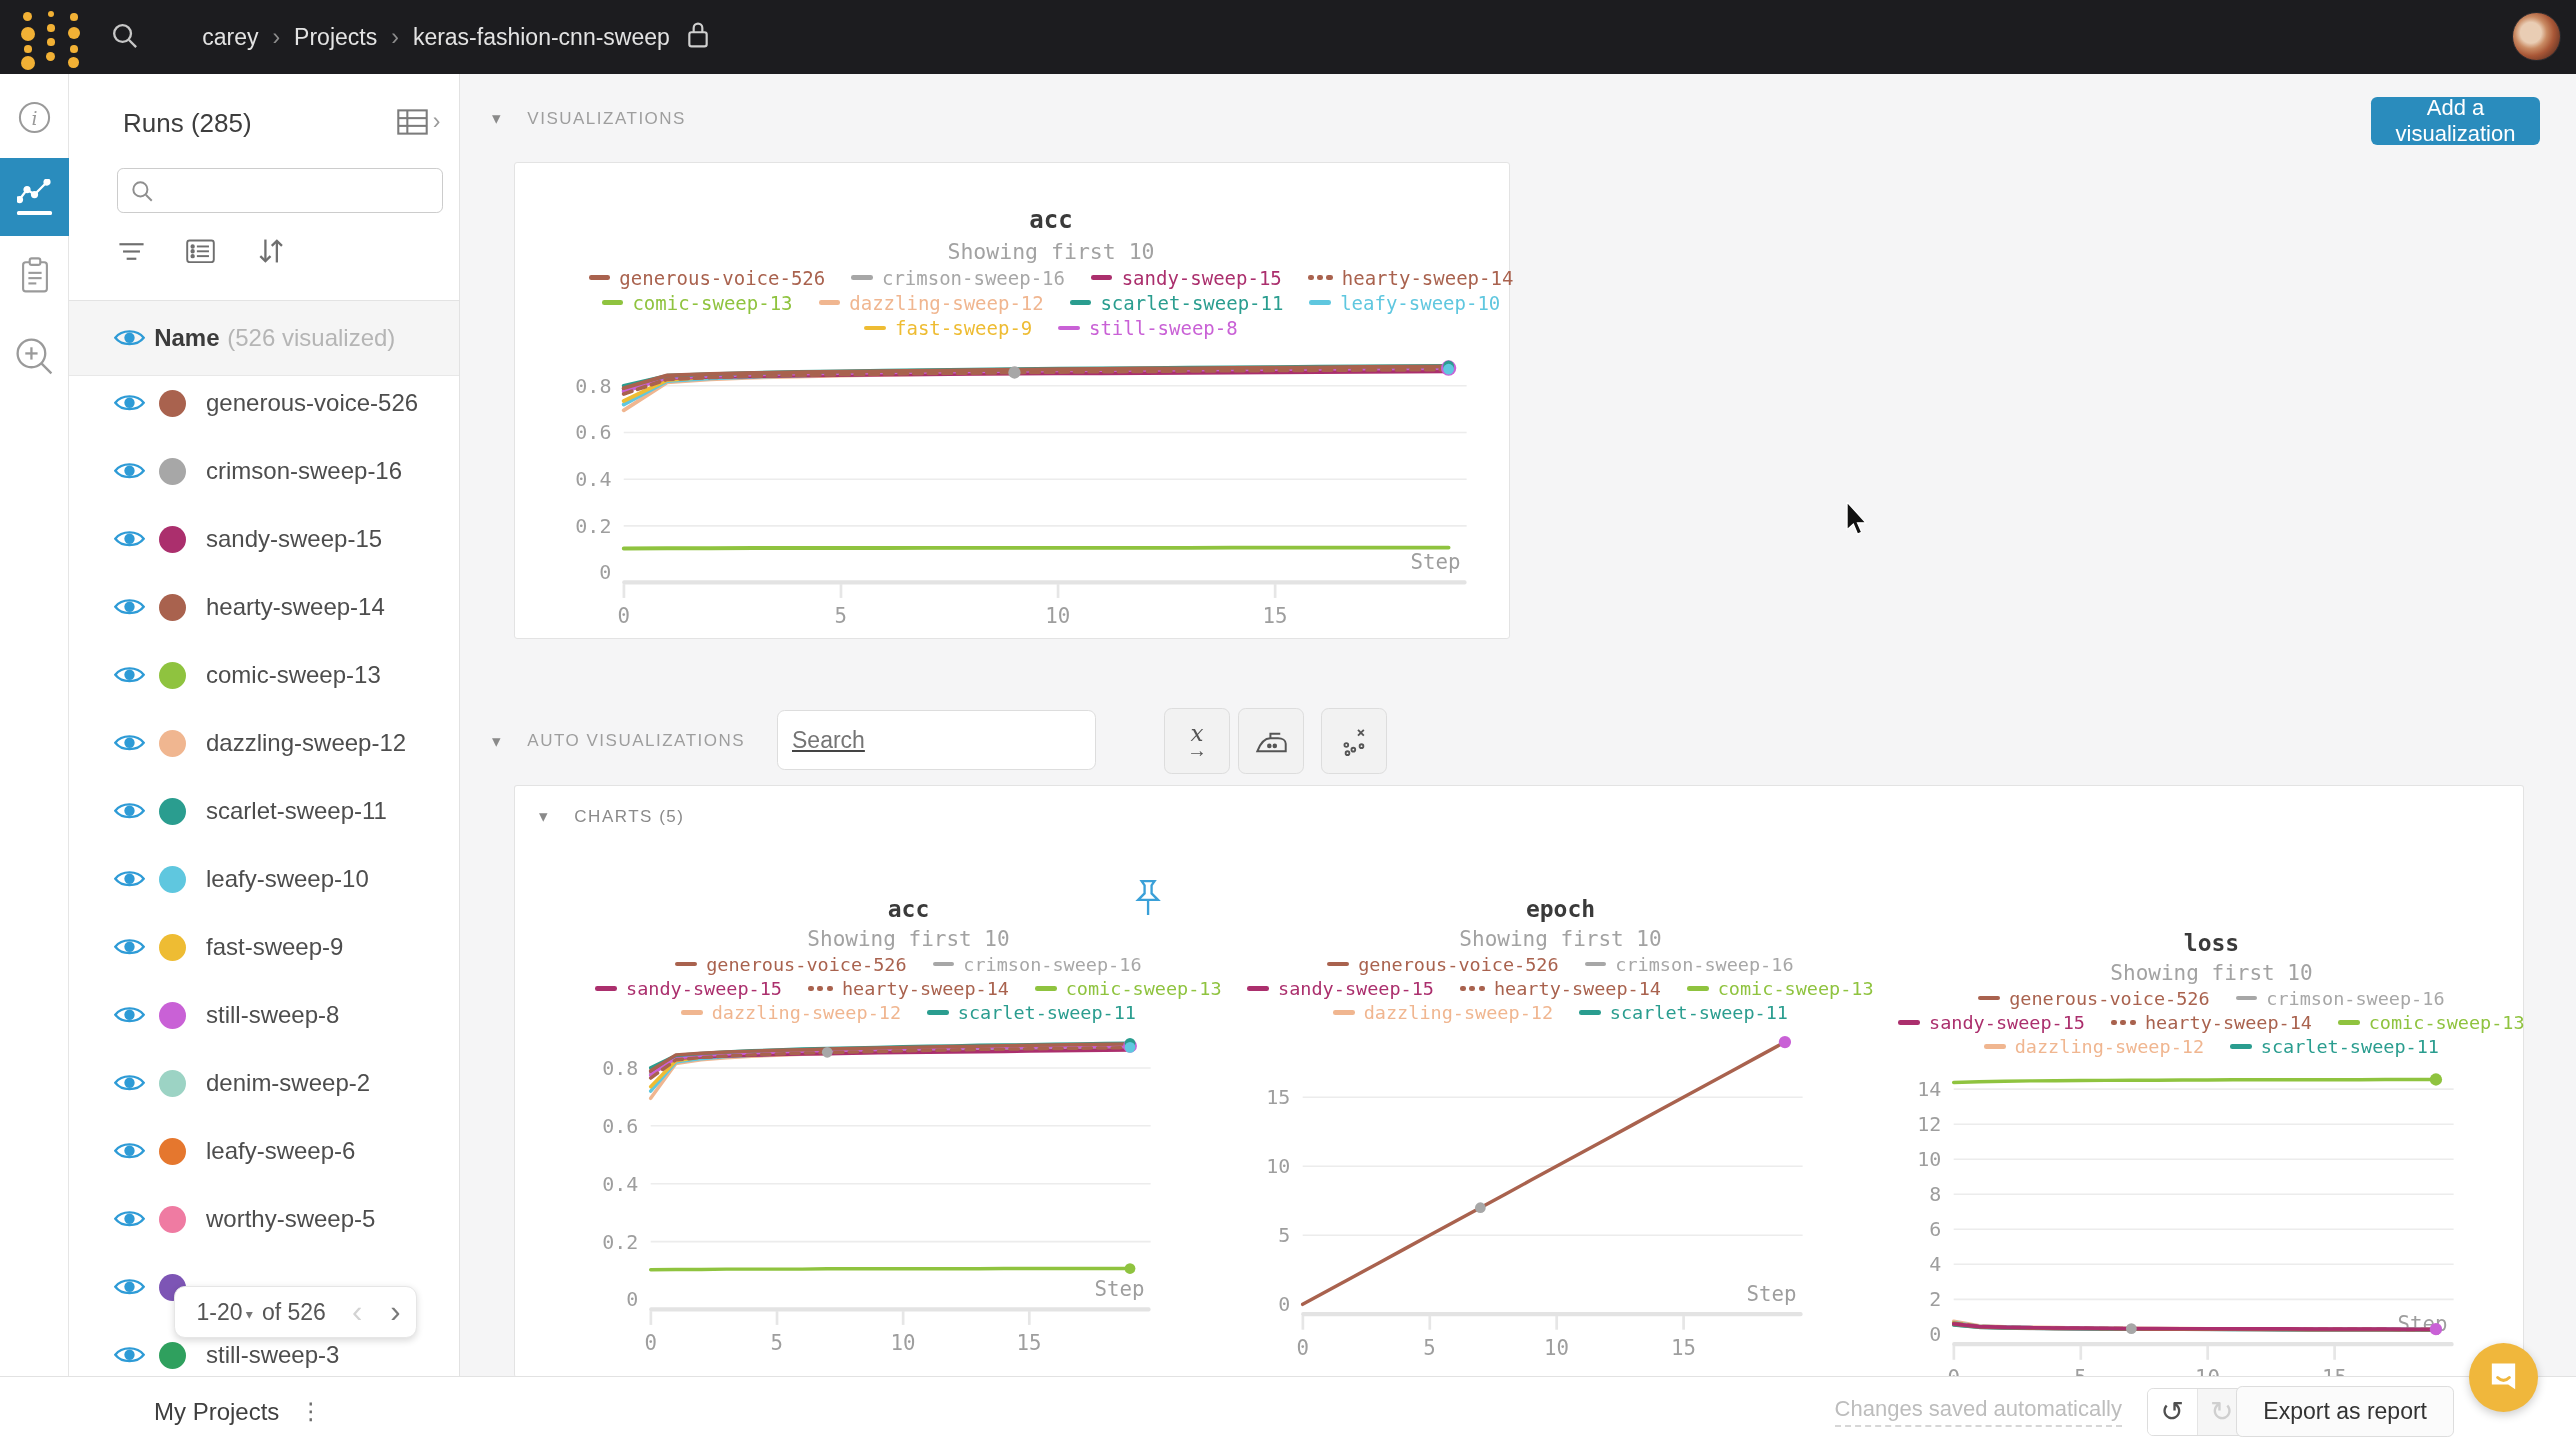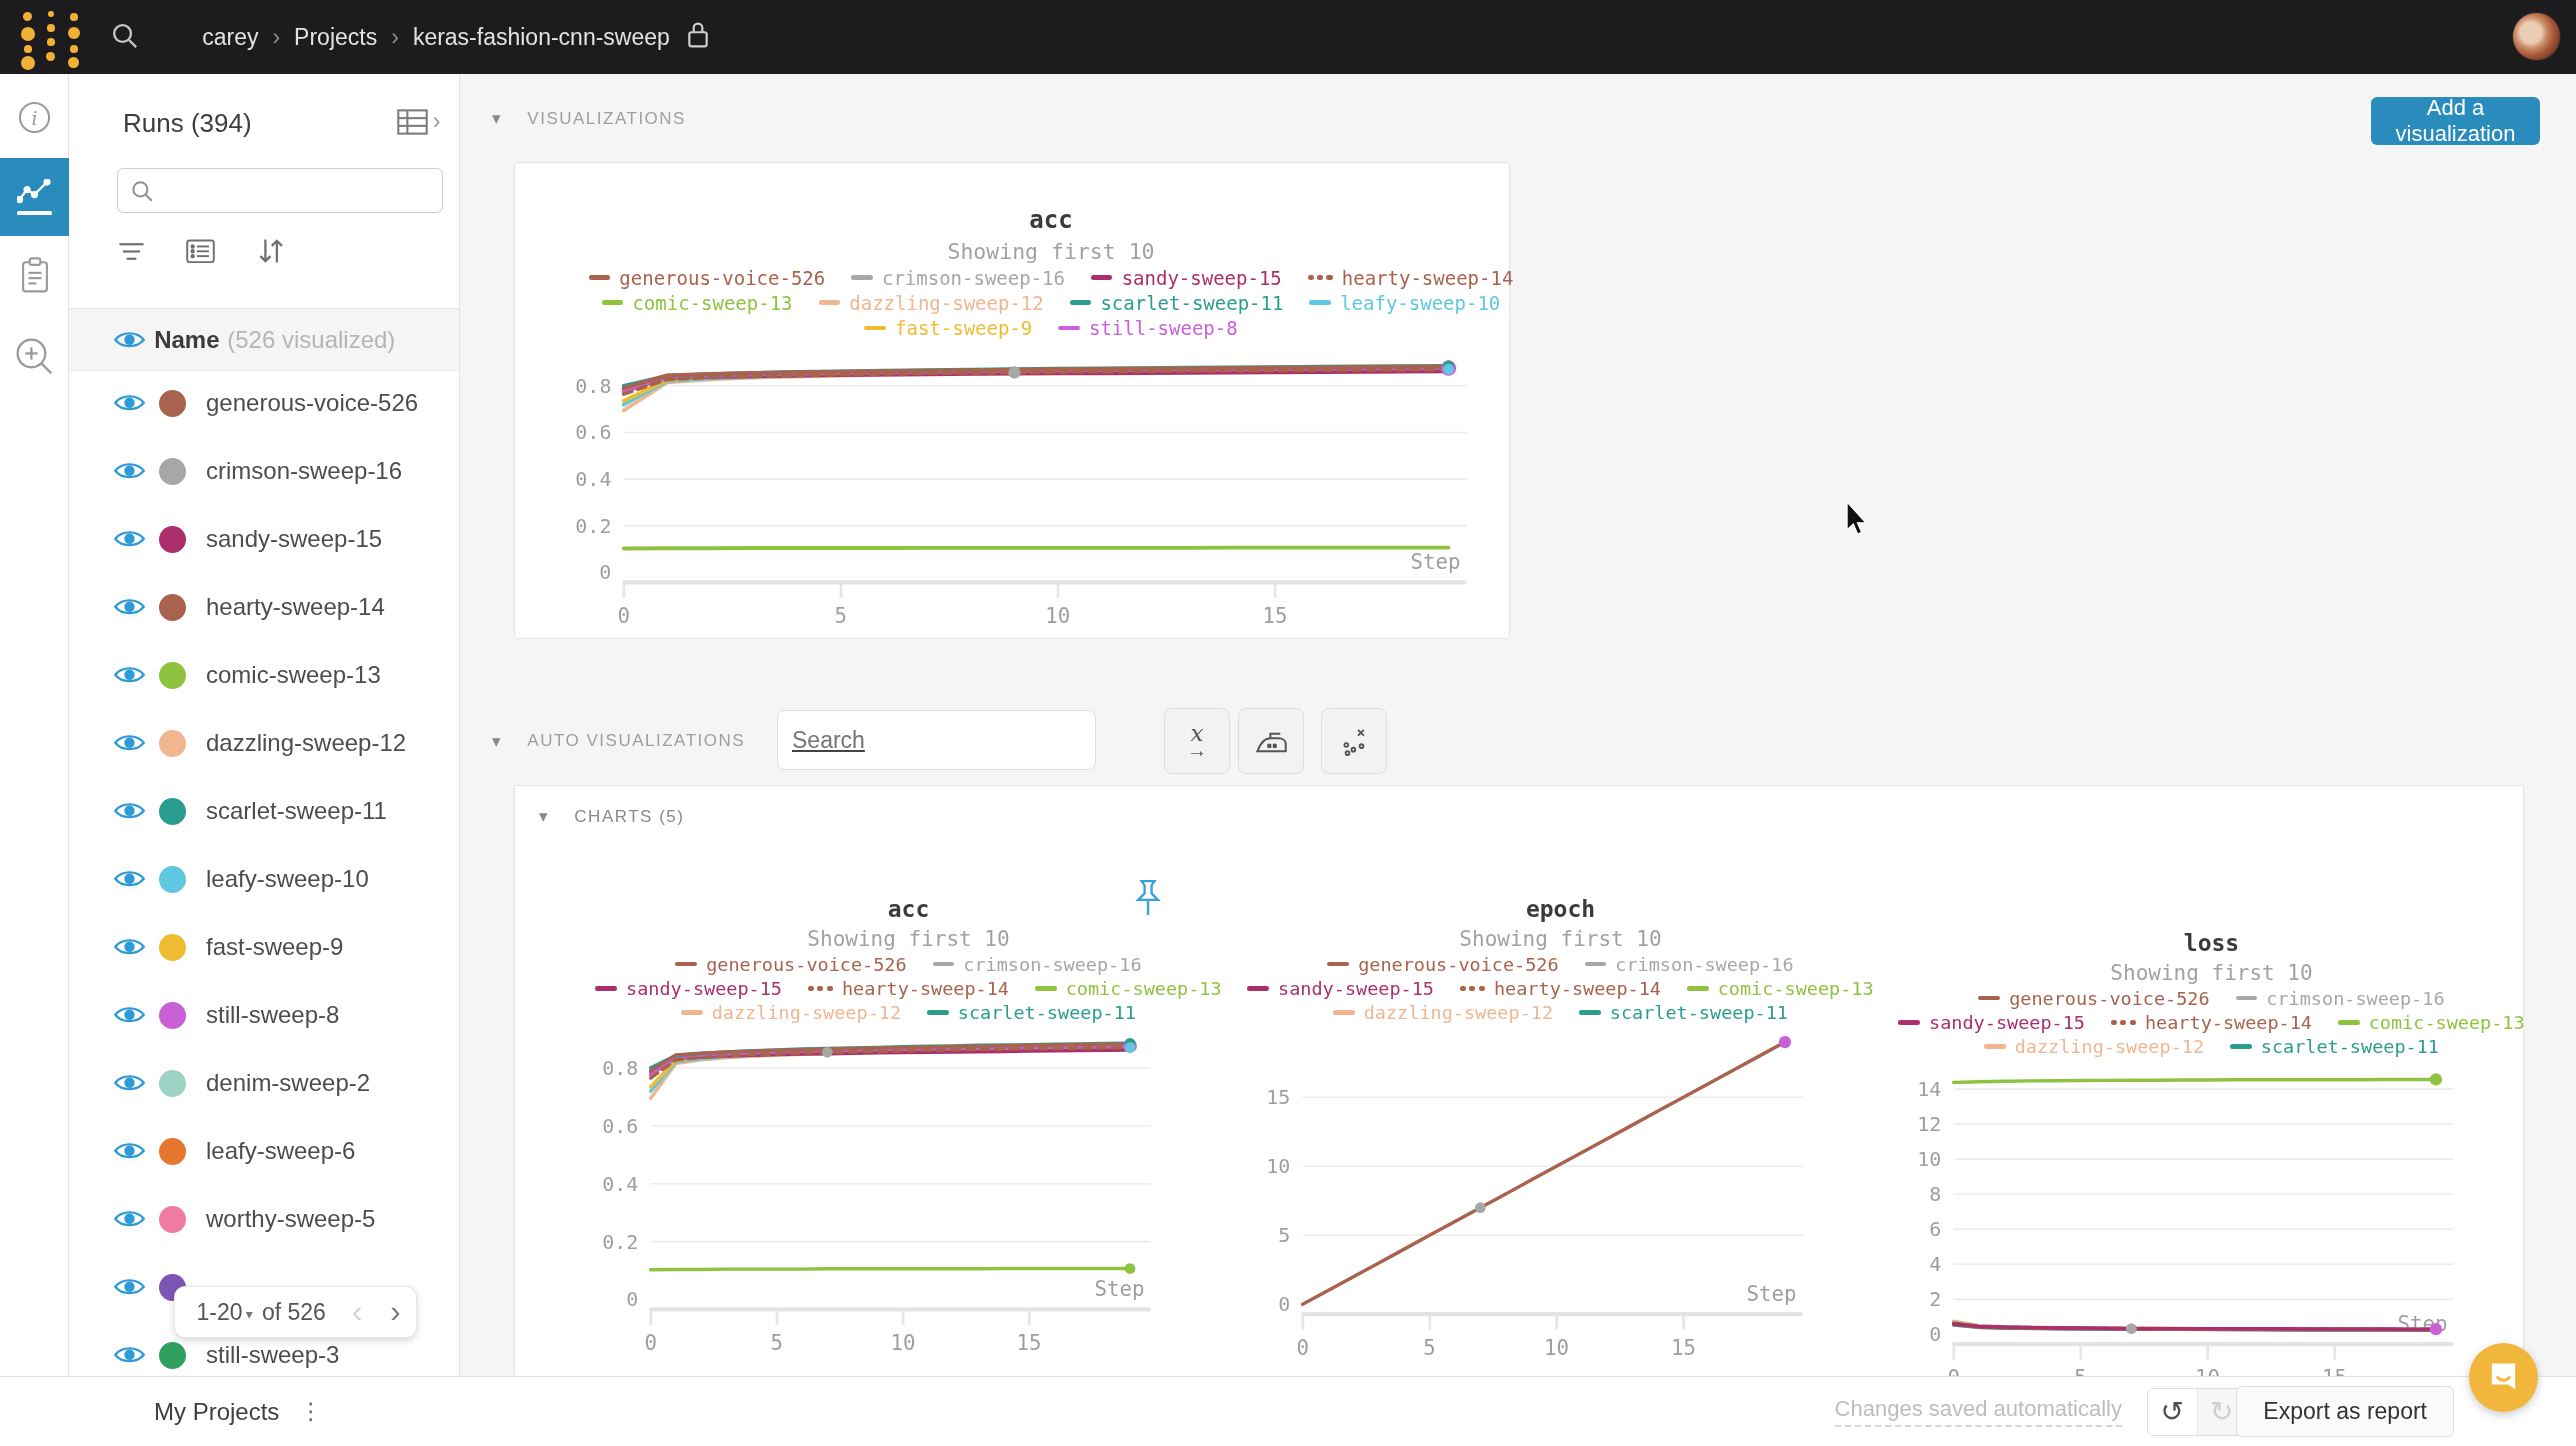--- a/index.html
+++ b/index.html
@@ -23,21 +23,21 @@
   #rail-selected { position:absolute; left:0; top:84px; width:69px; height:78px; background:#2a8cbd; display:flex; flex-direction:column; align-items:center; justify-content:center; }
   #rail-selected .bar { width:35px; height:3.8px; background:#fff; margin-top:6.2px; border-radius:1.5px; }
 
   
   #sidebar { left:69px; top:74px; width:391px; height:1303px; background:#fff; border-right:1.5px solid #e2e2e2; z-index:20; overflow:hidden; }
   #runs-title { position:absolute; left:54px; top:34px; font-size:26px; color:#3d3d3d; }
   #table-btn { position:absolute; right:18.5px; top:34px; color:#7c7c7c; display:flex; align-items:center; gap:4.6px; }
   #side-search { position:absolute; left:48px; top:94px; width:326px; height:45px; border:1.5px solid #ccc; border-radius:6.2px; background:#fff; display:flex; align-items:center; padding-left:10.8px; }
   #side-search input { border:none; outline:none; font-size:21.5px; width:262px; margin-left:7.7px; color:#444; background:transparent; }
   #filter-row { position:absolute; left:48px; top:163px; display:flex; gap:40px; align-items:center; color:#6f6f6f; }
-  #name-row { position:absolute; left:0; top:226px; width:100%; height:63px; background:#f5f5f5; border-top:1.5px solid #e3e3e3; border-bottom:1.5px solid #e8e8e8; display:flex; align-items:center;margin-top:8px; }
+  #name-row { position:absolute; left:0; top:226px; width:100%; height:76px; background:#f5f5f5; border-top:1.5px solid #e3e3e3; border-bottom:1.5px solid #e8e8e8; display:flex; align-items:center; }
   #name-row .nm { font-size:24px; color:#3b3b3b; font-weight:700; margin-left:9.2px; }
   #name-row .cnt { font-size:24px; color:#b5b5b5; margin-left:7.7px; }
   #run-list { position:absolute; left:0; top:295px; width:100%; }
   .run-row { height:68px; display:flex; align-items:center; }
   .eye { margin-left:45px; width:31px; flex:0 0 31px; display:flex; }
   .dot { width:27px; height:27px; border-radius:50%; margin-left:14px; flex:0 0 27px; }
   .run-label { font-size:24px; color:#4d4d4d; margin-left:20px; white-space:nowrap; }
   #pager { position:absolute; left:105px; top:1212px; width:243px; height:52px; background:#fff; border:1.5px solid #e6e6e6; border-radius:10.8px; box-shadow:0 2.3px 7.7px rgba(0,0,0,.14); display:flex; align-items:center; z-index:25; }
   #pager .rng { font-size:23px; color:#555; margin-left:21.5px; }
   #pager .car { font-size:14px; color:#777; margin:4.6px 3.1px 0 3.1px; }
@@ -150,21 +150,21 @@
     <svg width="43" height="43" viewBox="0 0 28 28" fill="none" stroke="#9a9a9a" stroke-width="1.5">
         <circle cx="12" cy="12" r="9"></circle>
         <line x1="18.5" y1="18.5" x2="25" y2="25"></line>
         <line x1="8" y1="12" x2="16" y2="12"></line>
         <line x1="12" y1="8" x2="12" y2="16"></line>
       </svg>
   </div>
 </div>
 
 <div class="abs" id="sidebar">
-  <div id="runs-title">Runs (394)</div>
+  <div id="runs-title">Runs (285)</div>
   <div id="table-btn">
     <svg width="31" height="26" viewBox="0 0 24 20" fill="none" stroke="#7c7c7c" stroke-width="1.6">
         <rect x="1" y="1" width="22" height="18"></rect>
         <line x1="1" y1="7" x2="23" y2="7"></line>
         <line x1="1" y1="13" x2="23" y2="13"></line>
         <line x1="8" y1="1" x2="8" y2="19"></line>
       </svg>
     <span style="font-size:23px;color:#9a9a9a;">›</span>
   </div>
   <div id="side-search">

